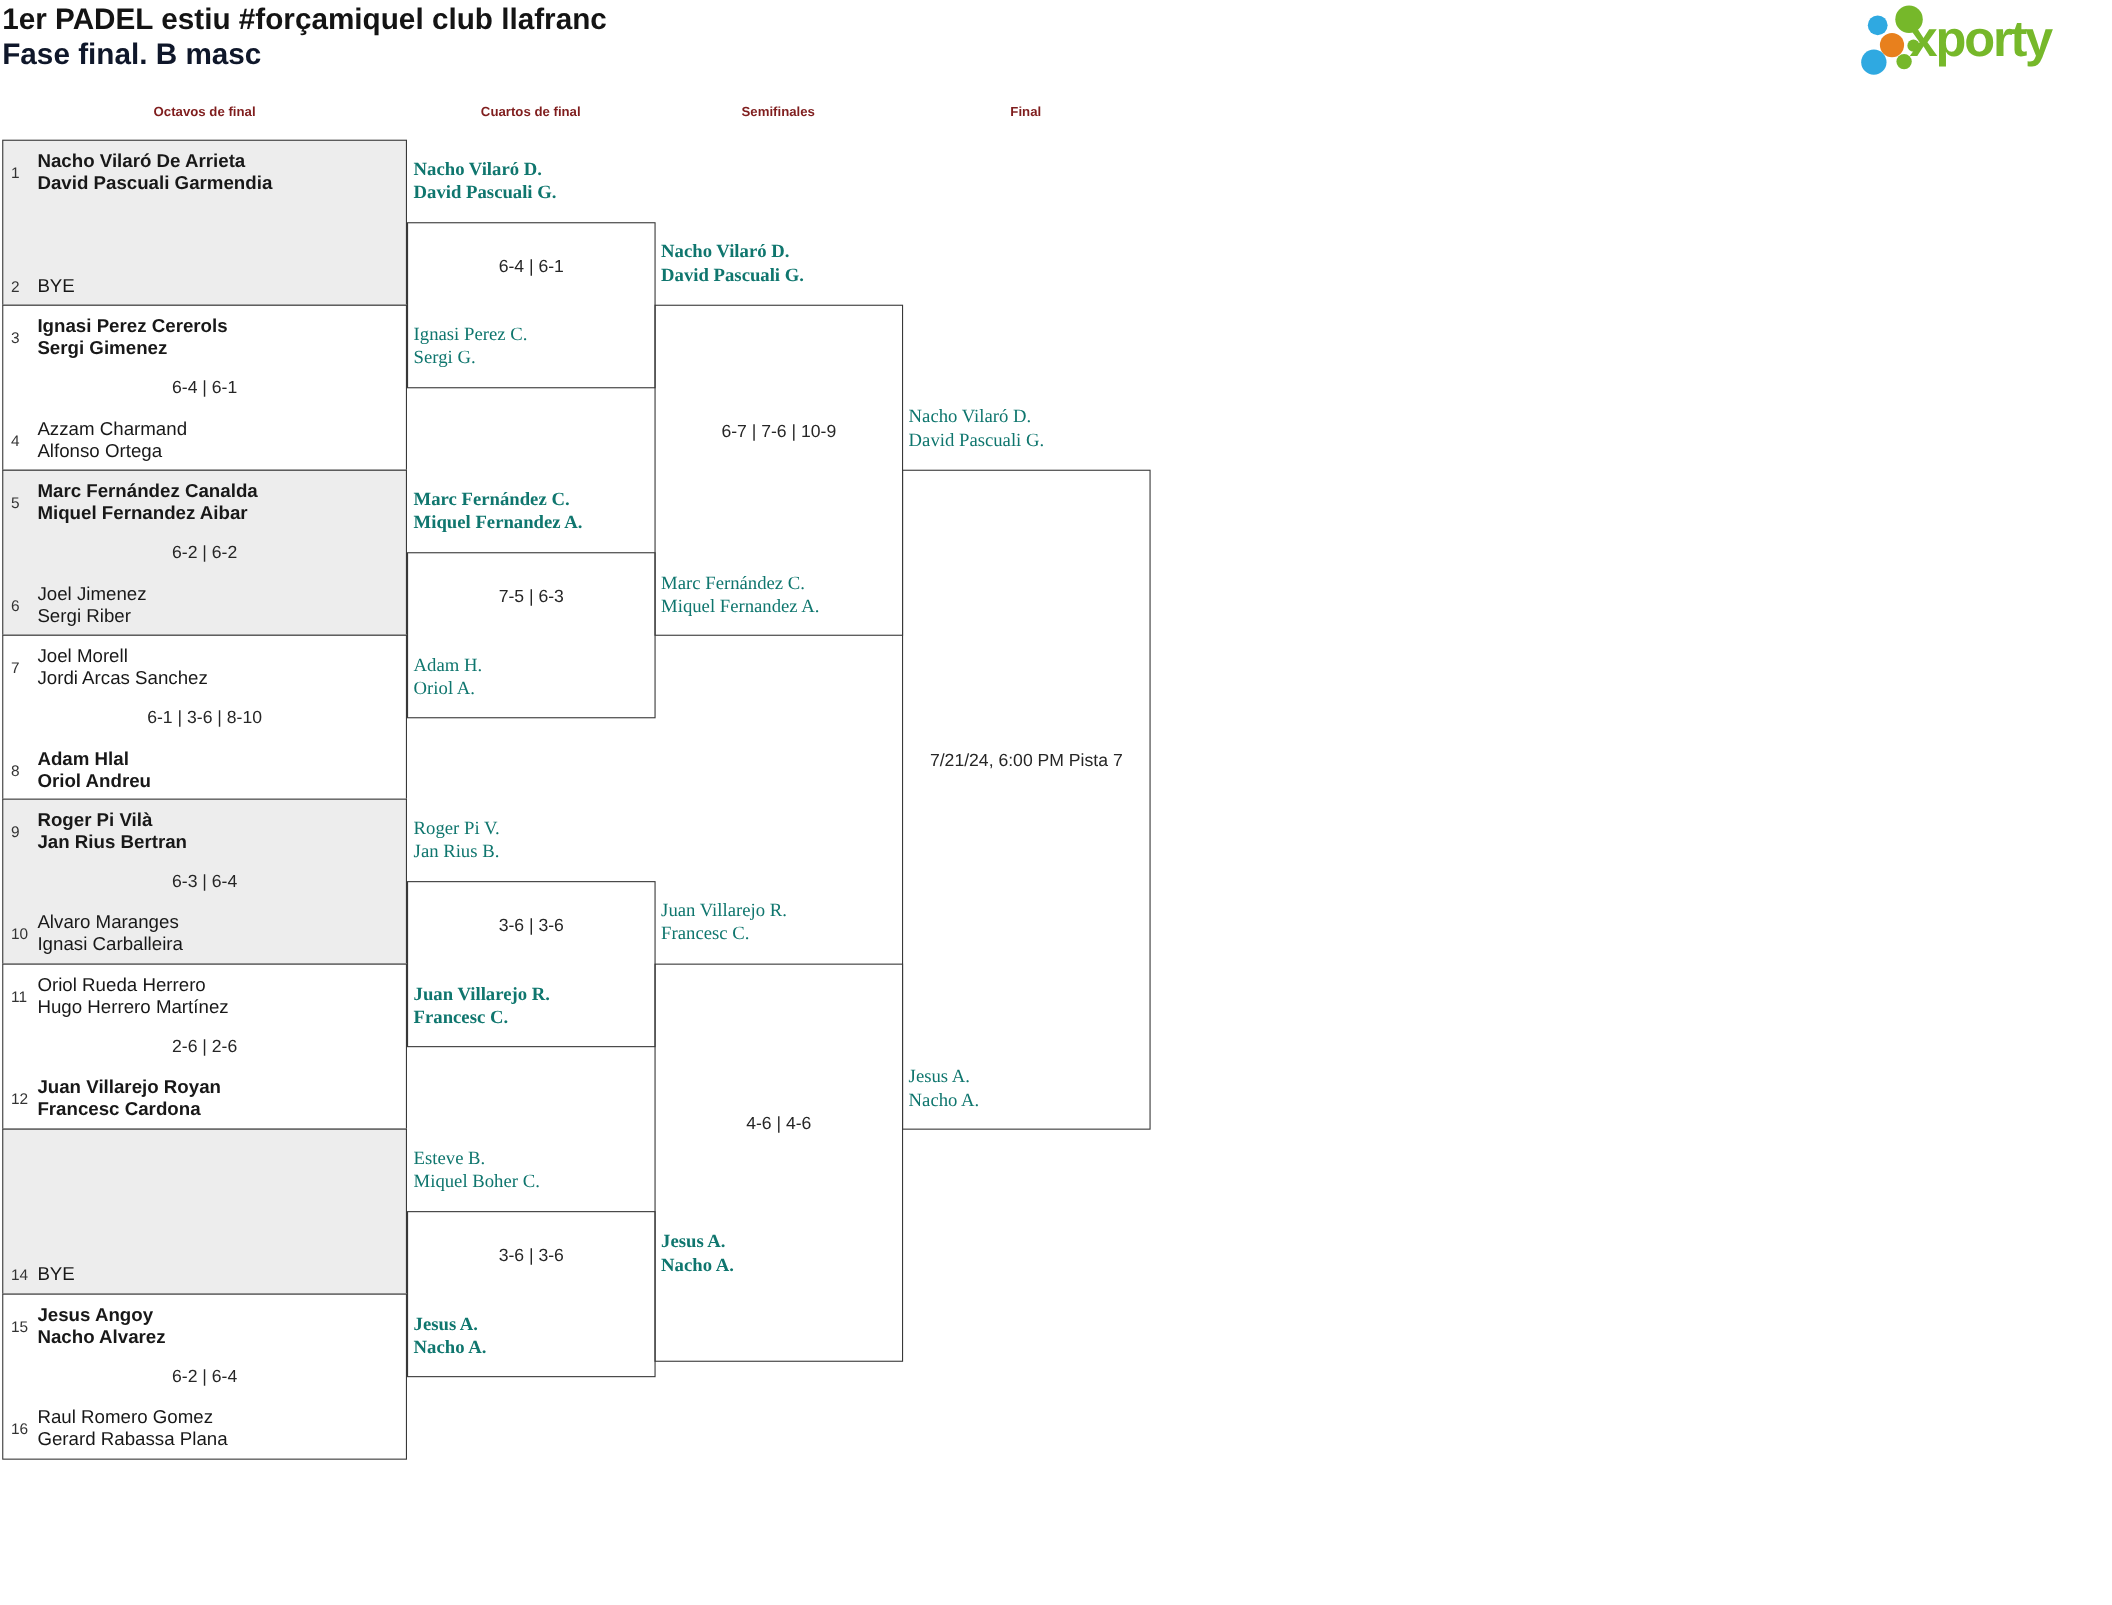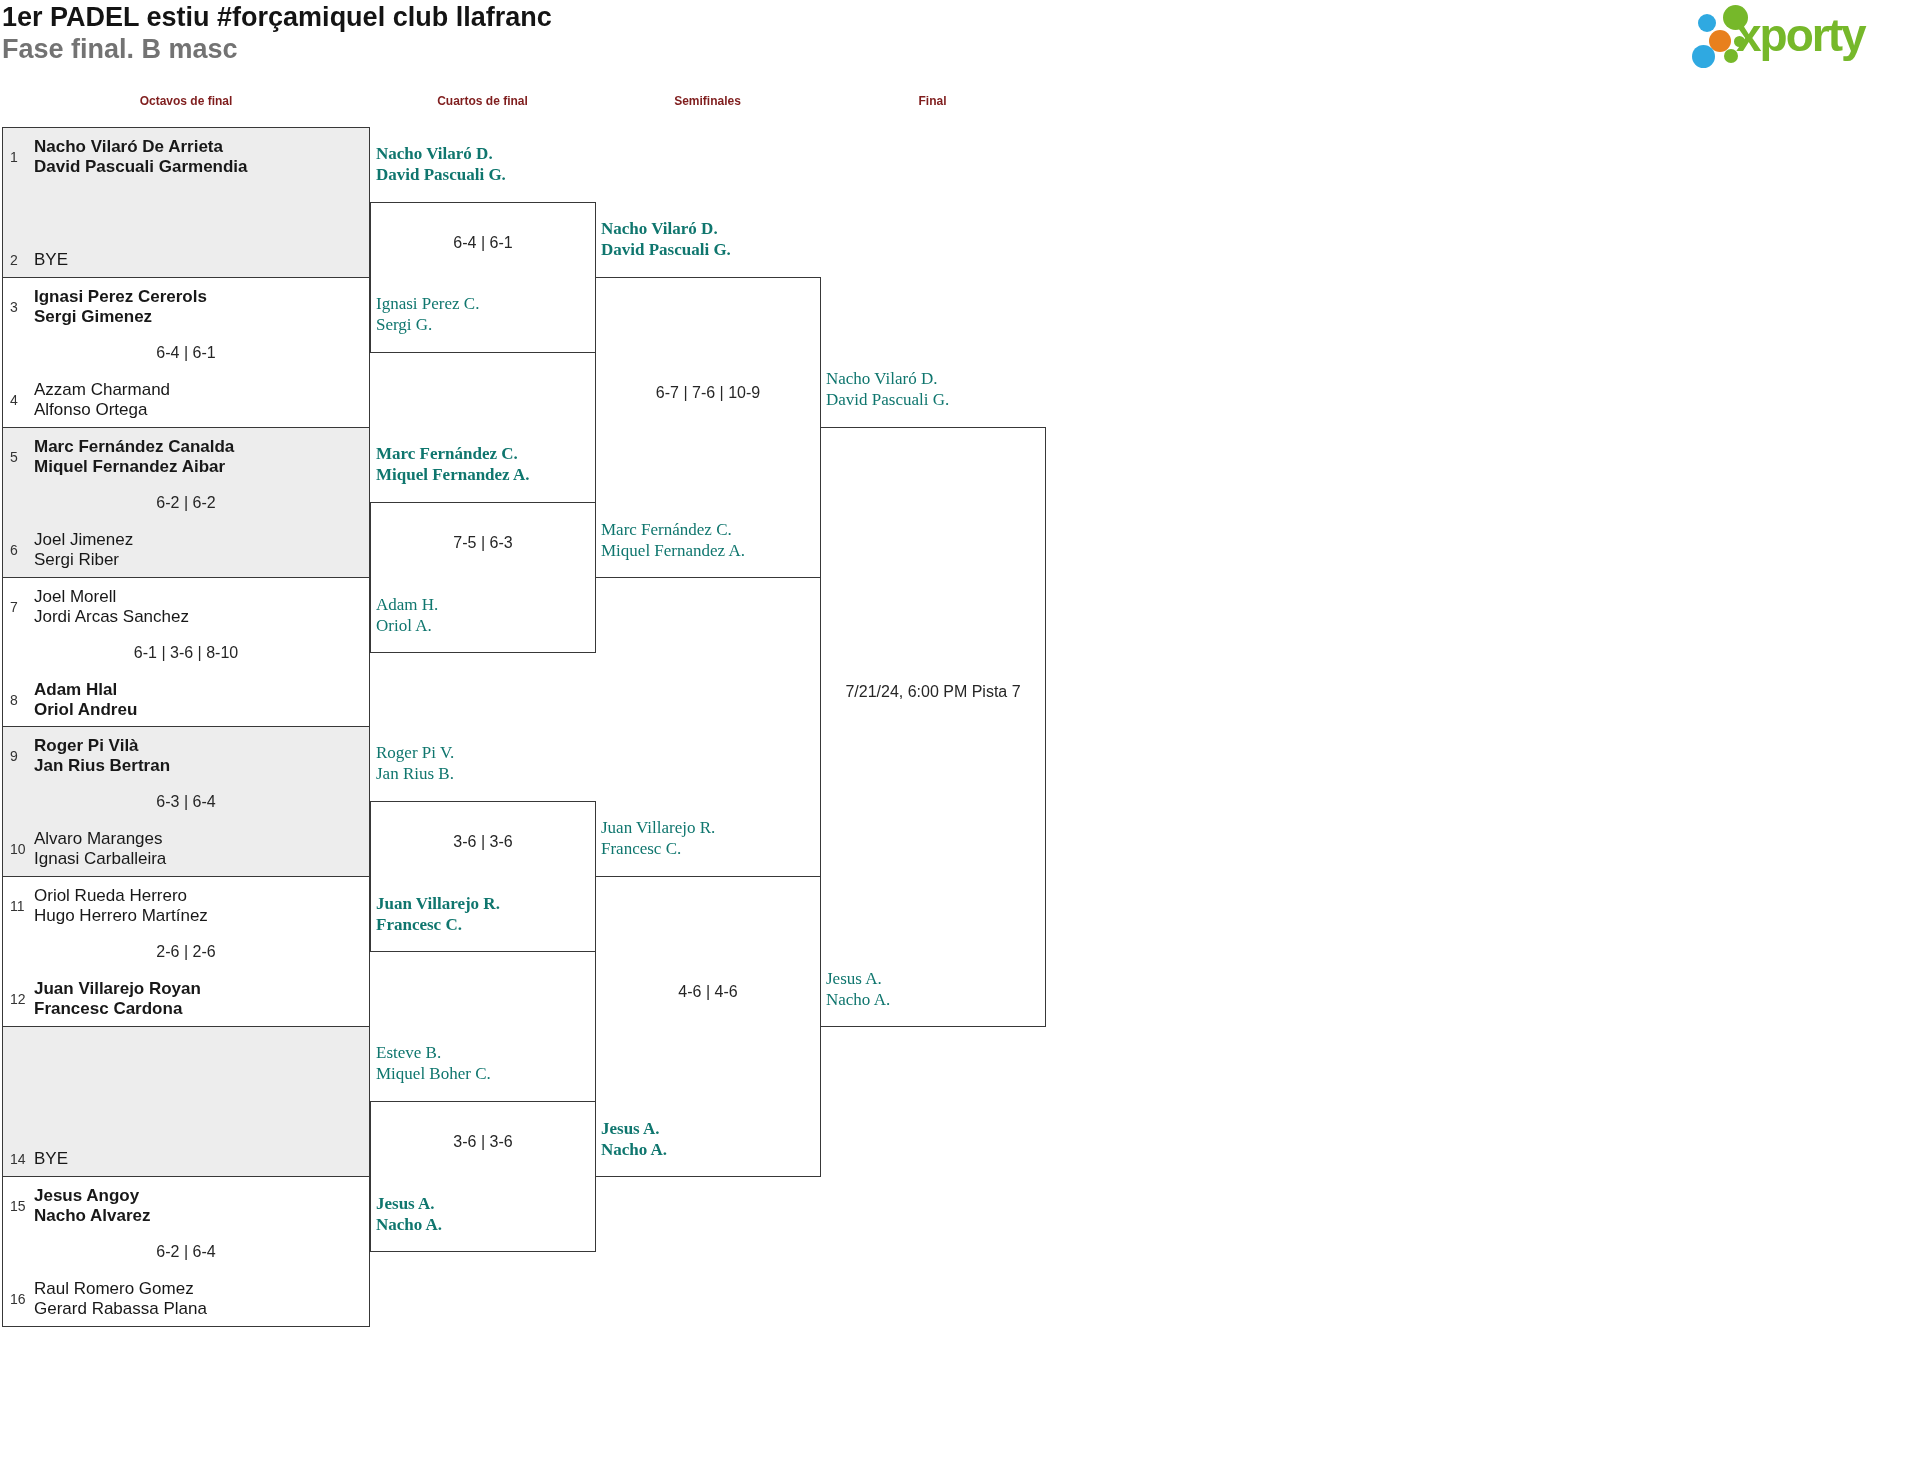--- a/index.html
+++ b/index.html
@@ -1,21 +1,21 @@
 <!DOCTYPE html>
 <html><head>
 <meta charset="utf-8">
 <style>
   html,body{margin:0;padding:0;background:#fff;}
   body{font-family:"Liberation Sans","DejaVu Sans",sans-serif;color:#1b1b1b;}
   #stage{position:relative;width:1920px;height:1459px;background:#fff;overflow:hidden;padding-left:41px;}
 
   
   .title{position:absolute;left:2px;top:1px;font-size:27px;line-height:33px;font-weight:700;color:#141414;white-space:nowrap;}
-  .subtitle{position:absolute;left:2px;top:33px;font-size:27px;line-height:33px;font-weight:700;color:#737373;white-space:nowrap;}
+  .subtitle{position:absolute;left:2px;top:33px;font-size:27px;line-height:33px;font-weight:700;color:#0f172a;white-space:nowrap;}
 
   
   .logo{position:absolute;left:1686px;top:2px;width:232px;height:66px;}
   .dot{position:absolute;border-radius:50%;}
   .d-blue-sm{left:12px;top:12px;width:18px;height:18px;background:#2fa9e1;}
   .d-green-lg{left:37px;top:3px;width:25px;height:25px;background:#76b82a;}
   .d-orange{left:23px;top:28px;width:22px;height:22px;background:#e8801d;}
   .d-green-xs{left:48px;top:34px;width:11px;height:11px;background:#76b82a;}
   .d-blue-lg{left:6px;top:43px;width:23px;height:23px;background:#2fa9e1;}
   .d-green-sm{left:38px;top:47px;width:14px;height:14px;background:#76b82a;}
@@ -253,21 +253,21 @@
     <span>Miquel Boher C.</span>
   </div>
   <div class="lbl w" style="left:376px;bottom:224px">
     <span>Jesus A.</span>
     <span>Nacho A.</span>
   </div>
 
   <div class="rbox" style="left:595px;top:277px;width:226px;height:301px">
     <div class="score up">6-7 | 7-6 | 10-9</div>
   </div>
-  <div class="rbox" style="left:595px;top:876px;width:226px;height:301px">
+  <div class="rbox" style="left:595px;top:876px;width:226px;height:362px">
     <div class="score up">4-6 | 4-6</div>
   </div>
 
   <div class="lbl w" style="left:601px;bottom:1199px">
     <span>Nacho Vilaró D.</span>
     <span>David Pascuali G.</span>
   </div>
   <div class="lbl" style="left:601px;bottom:898px">
     <span>Marc Fernández C.</span>
     <span>Miquel Fernandez A.</span>

